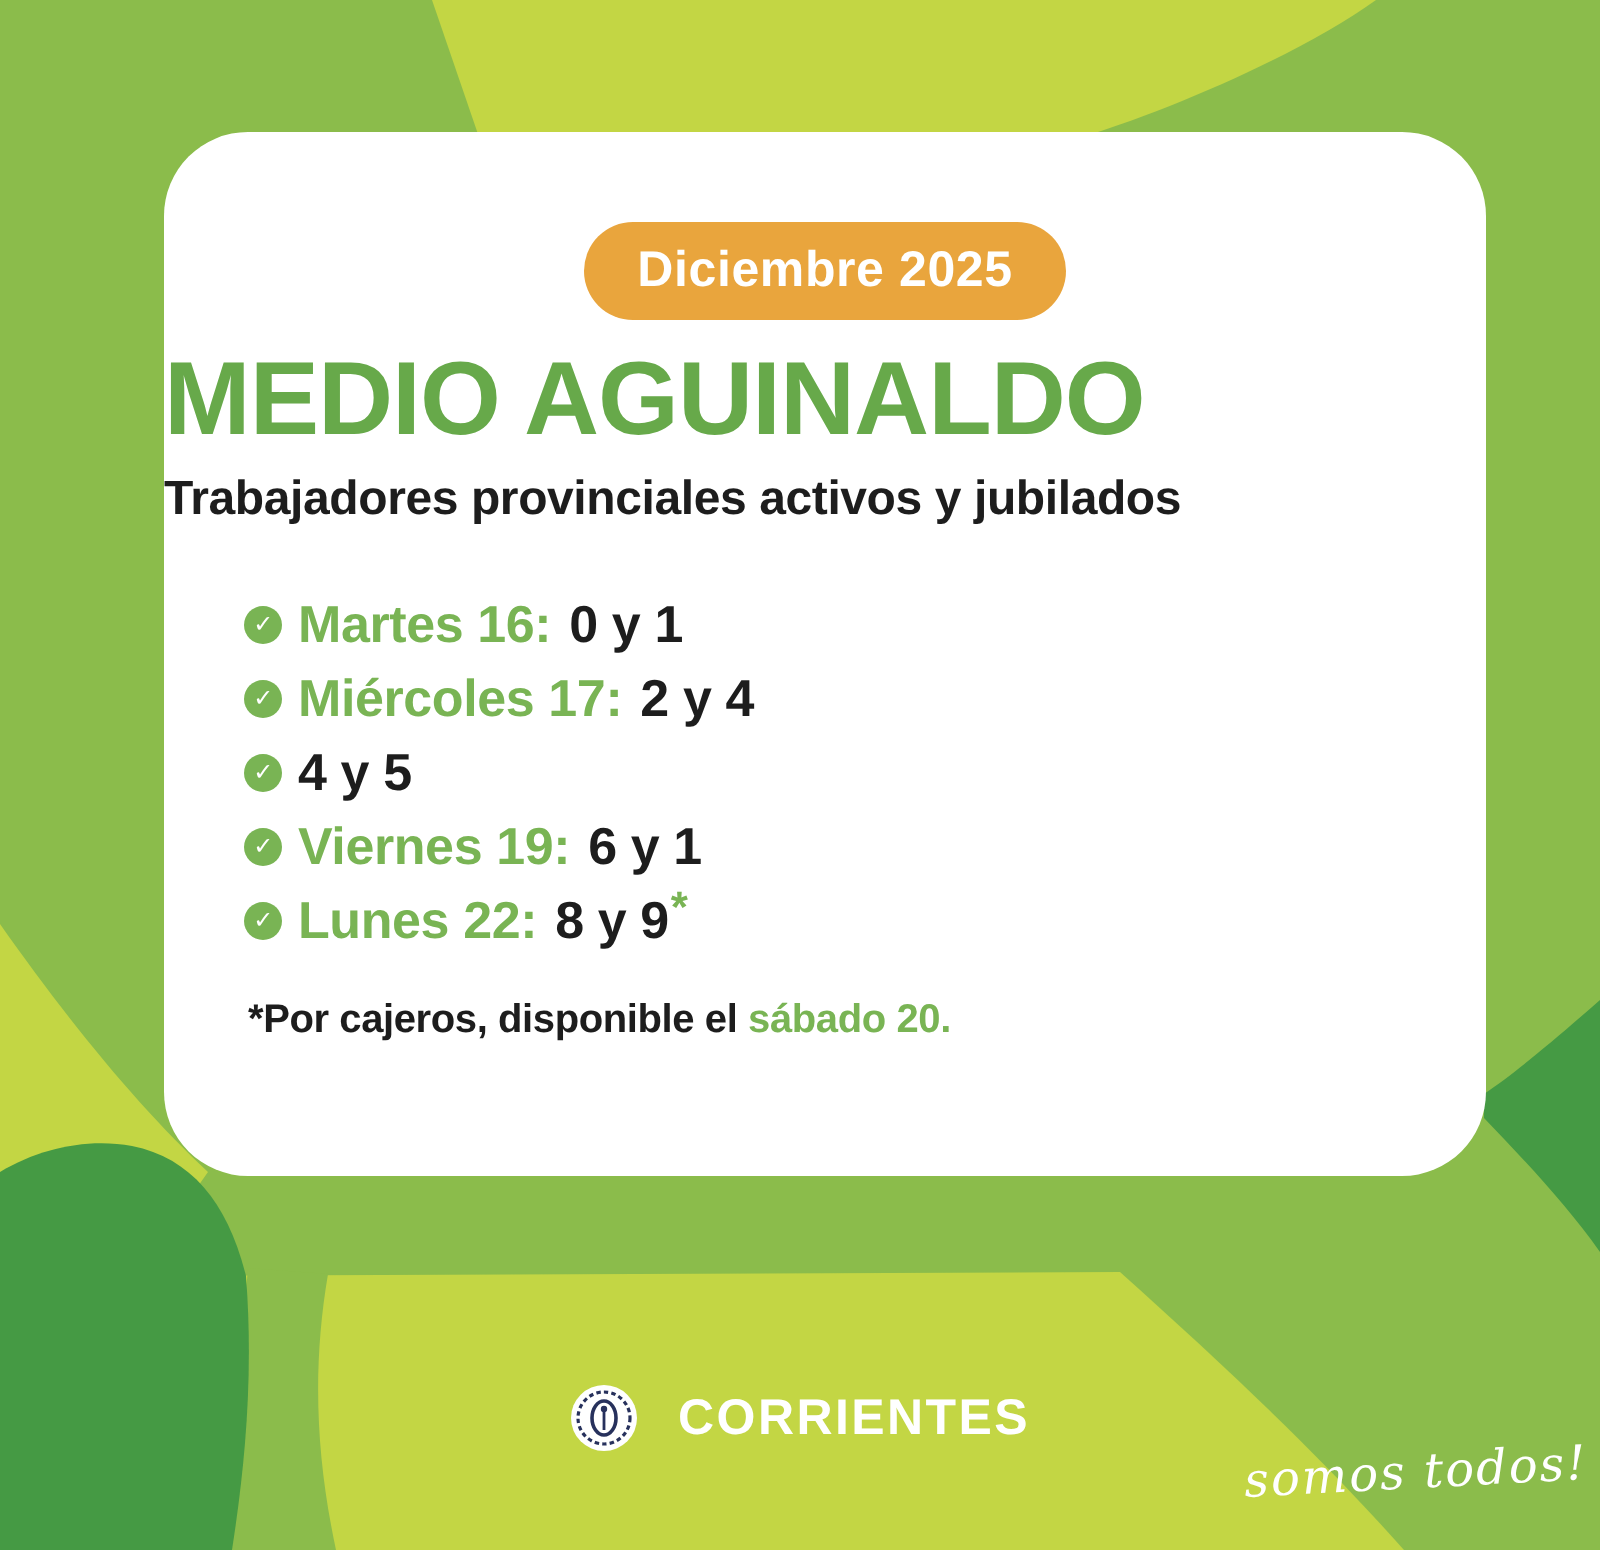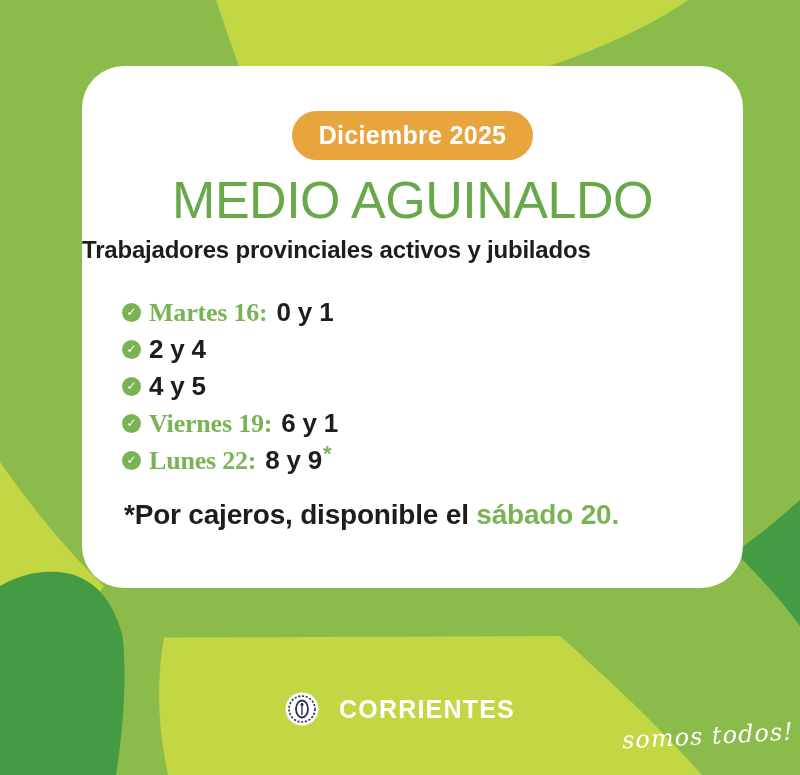--- a/index.html
+++ b/index.html
@@ -22,46 +22,46 @@
     position:absolute;left:82px;top:66px;width:661px;height:522px;
     background:var(--card-bg);border-radius:42px;
   }
   .badge-wrap{text-align:center;margin-top:45px;}
   .badge{
     display:inline-block;background:var(--badge-orange);color:var(--white);
     font-size:25px;font-weight:bold;padding:10px 27px;border-radius:26px;
     letter-spacing:.3px;
   }
   .title{
-    text-align:center;margin-top:14px;color:var(--title-green);
-    font-size:52px;font-weight:normal;letter-spacing:-.5px;line-height:1;
+    text-align:left;margin-top:14px;color:var(--title-green);
+    font-size:52px;font-weight:bold;letter-spacing:-.5px;line-height:1;
   }
   .subtitle{
     text-align:left;margin-top:10px;color:var(--text-dark);
     font-size:24px;font-weight:bold;letter-spacing:-.2px;
   }
   .section-heading{
     margin:46px 0 0 42px;color:var(--text-dark);
     font-size:25px;font-weight:bold;letter-spacing:-.2px;
   }
   .schedule{margin:30px 0 0 40px;list-style:none;}
   .schedule li{
     display:flex;align-items:center;height:37px;
     font-size:26px;font-weight:bold;letter-spacing:-.2px;
   }
   .check{
     width:19px;height:19px;border-radius:50%;background:var(--accent-green);
     color:var(--white);font-size:12px;line-height:19px;text-align:center;
     flex:0 0 19px;margin-right:8px;font-weight:bold;
   }
-  .day{color:var(--accent-green);margin-right:9px;font-family:Liberation Serif, serif;}
+  .day{color:var(--accent-green);margin-right:9px;}
   .digits{color:var(--text-dark);}
   .ast{color:var(--accent-green);font-size:22px;position:relative;top:-7px;margin-left:1px;}
   .footnote{
-    margin:20px 0 0 42px;font-size:28px;font-weight:bold;
+    margin:20px 0 0 42px;font-size:20px;font-weight:bold;
     color:var(--text-dark);letter-spacing:-.2px;
   }
   .footnote .hl{color:var(--accent-green);}
 
   .footer-logo{
     position:absolute;left:0;top:692px;width:800px;
     display:flex;flex-direction:column;align-items:center;
   }
   .brand-row{display:flex;align-items:center;gap:20px;}
   .seal{width:34px;height:34px;display:block;}
@@ -98,20 +98,21 @@
 
     <ul class="schedule">
       <li>
         <span class="check">✓</span>
         <span class="day">Martes 16:</span>
         <span class="digits">0 y 1</span>
         <span class="ast"></span>
       </li>
       <li>
         <span class="check">✓</span>
+        <span class="day">Miércoles 17:</span>
         <span class="digits">2 y 4</span>
         <span class="ast"></span>
       </li>
       <li>
         <span class="check">✓</span>
         <span class="digits">4 y 5</span>
         <span class="ast"></span>
       </li>
       <li>
         <span class="check">✓</span>

